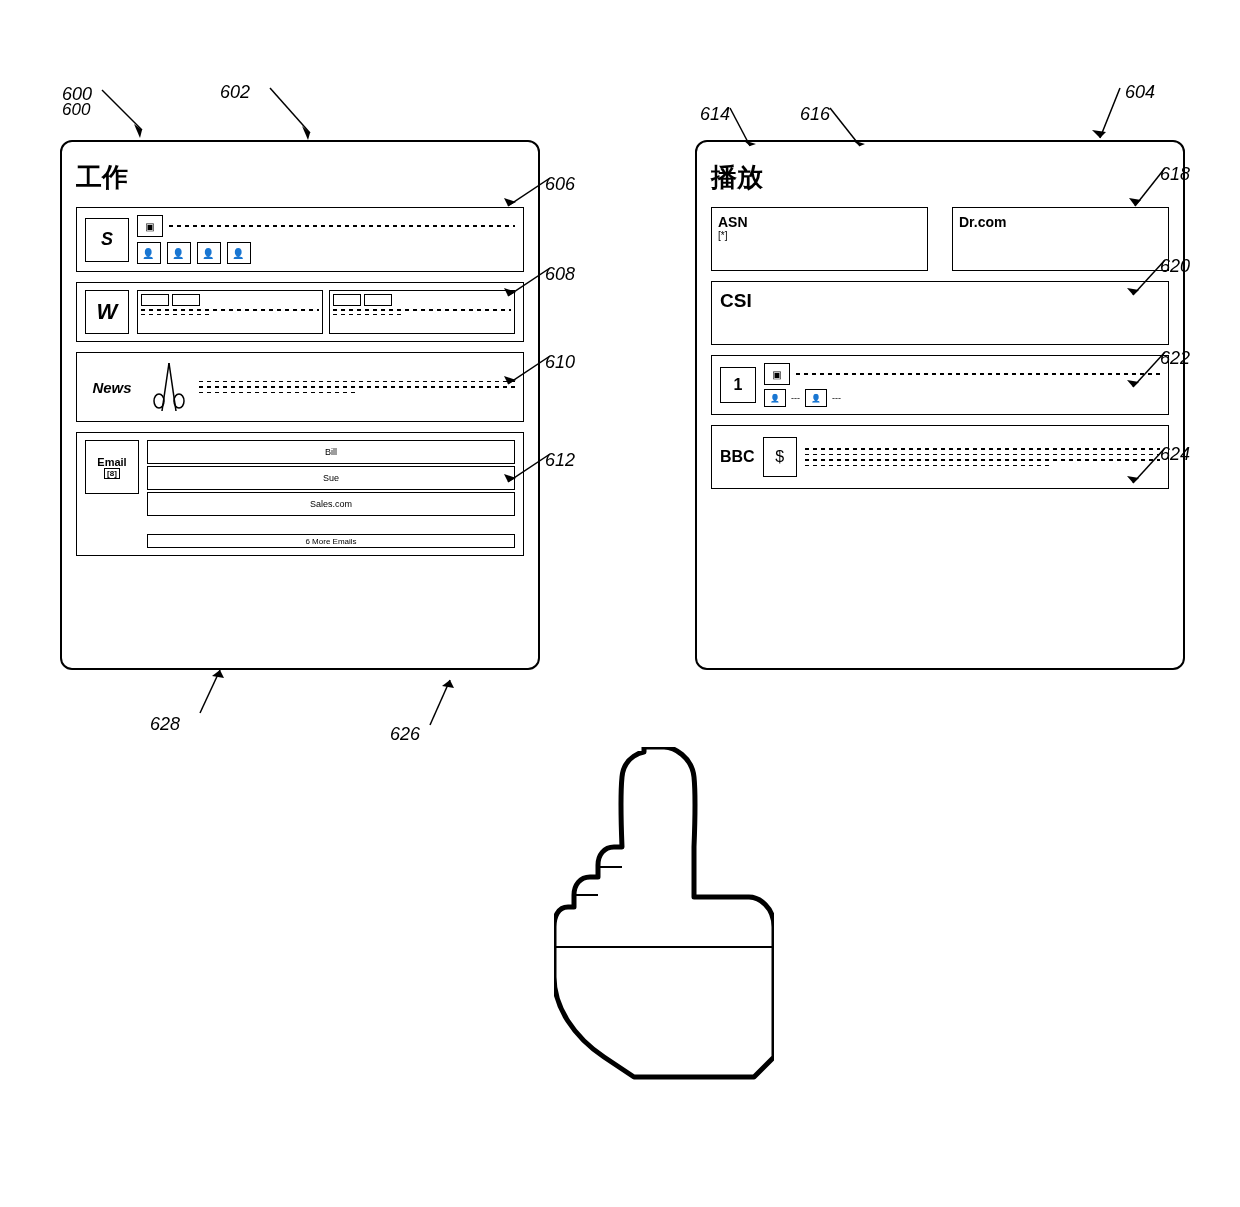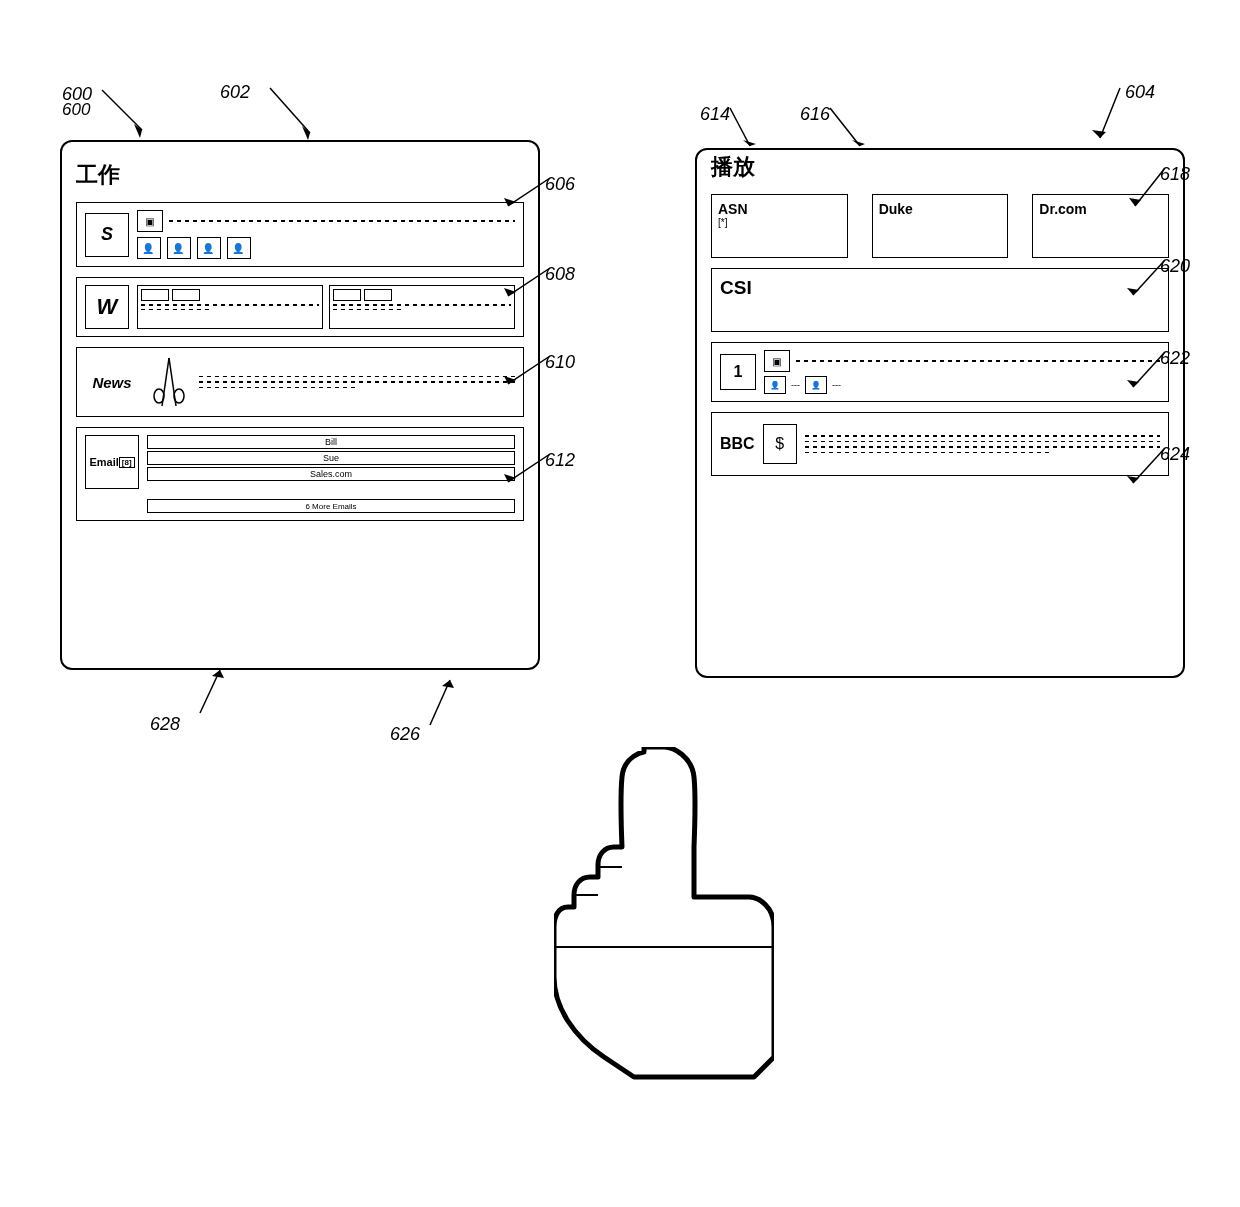--- a/index.html
+++ b/index.html
@@ -29,38 +29,37 @@
       top: 140px;
       width: 480px;
       height: 530px;
       border: 2.5px solid #000;
       border-radius: 12px;
       padding: 18px 14px;
       background: #fff;
     }
 
     .panel-title {
-      font-size: 22px;
+      font-size: 26px;
       font-weight: bold;
       margin-bottom: 12px;
       font-family: 'SimSun', serif;
     }
 
     
     .right-panel {
       position: absolute;
       right: 55px;
       top: 140px;
       width: 490px;
       height: 530px;
       border: 2.5px solid #000;
       border-radius: 12px;
-      padding: 2px 14px;
+      padding: 18px 14px;
       background: #fff;
-      margin-top: 8px;
     }
 
     
     .widget-row {
       border: 1.5px solid #000;
       margin-bottom: 10px;
       padding: 7px 8px;
       display: flex;
       align-items: center;
       gap: 8px;
@@ -152,41 +151,41 @@
       align-items: center;
       justify-content: center;
       font-size: 12px;
     }
 
     .email-icon {
       width: 54px;
       height: 54px;
       border: 1.5px solid #000;
       display: flex;
-      flex-direction: row;
+      flex-direction: column;
       align-items: center;
       justify-content: center;
       font-size: 11px;
       font-weight: bold;
       flex-shrink: 0;
     }
 
     .email-badge {
       font-size: 8px;
       border: 1px solid #000;
       padding: 0 2px;
     }
 
     .email-list {
       flex: 1;
     }
 
     .email-item {
       border: 1px solid #000;
-      height: 14px;
+      height: 24px;
       margin-bottom: 2px;
       font-size: 9px;
       display: flex;
       align-items: center;
       padding: 0 4px;
       justify-content: center;
     }
 
     .more-emails {
       height: 14px;
@@ -448,23 +447,20 @@
     </div>
   </div>
 
   <div class="right-panel">
     <div class="panel-title">播放</div>
 
     <div class="channel-row">
       <div class="channel-box">
         <span>ASN</span>
         <span class="channel-sub">[*]</span>
-      </div>
-      <div class="channel-box">
-        <span>Duke</span>
       </div>
       <div class="channel-box">
         <span>Dr.com</span>
       </div>
     </div>
 
     <div class="csi-box">
       <span>CSI</span>
     </div>
 

